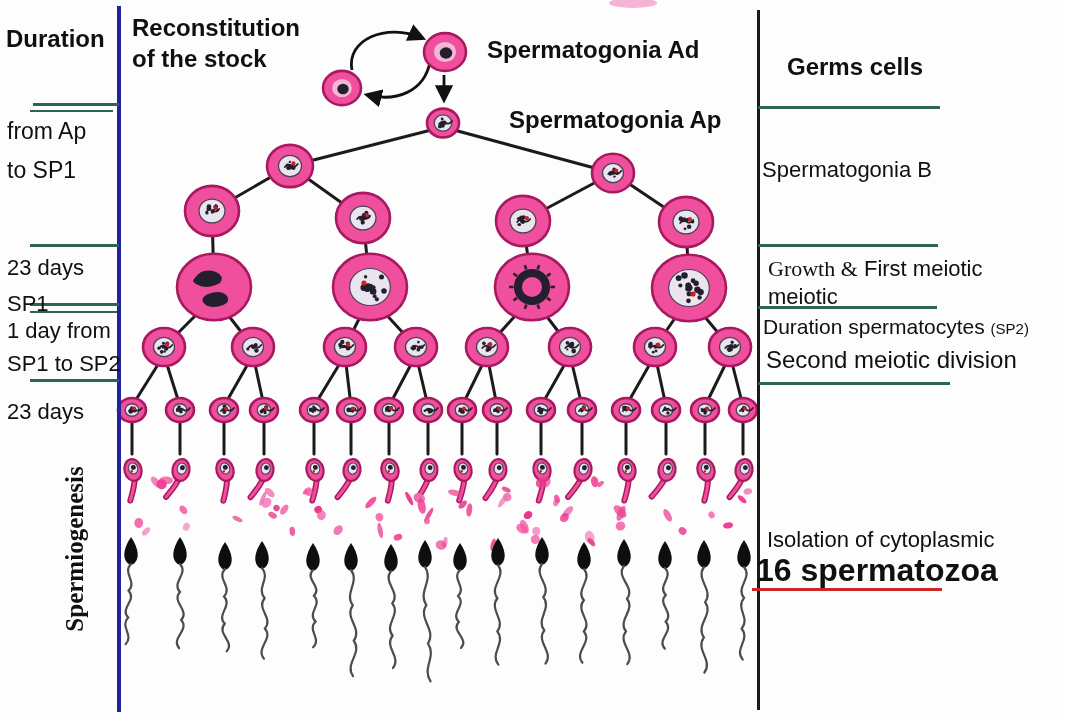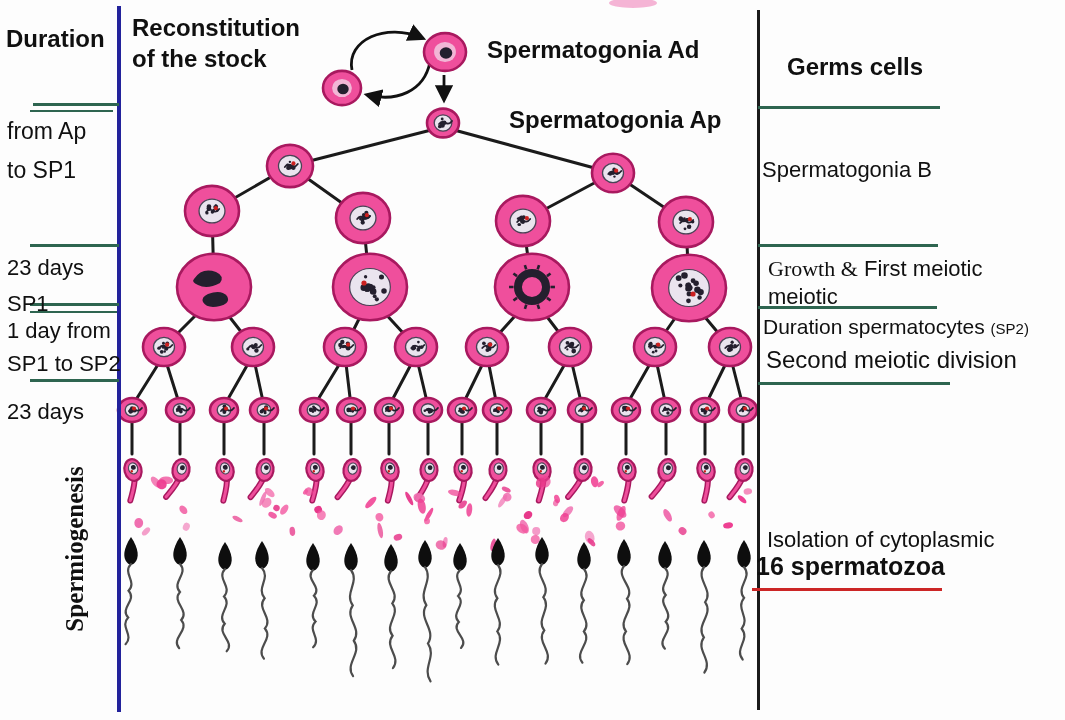--- a/index.html
+++ b/index.html
@@ -46,21 +46,21 @@
   .g-primary{left:765px;top:209px;}
   .g-growth{left:768px;top:255px;}
   .g-growth .serif{font-family:"Liberation Serif",serif;}
   .g-division{left:768px;top:283px;}
   .g-secondary{left:763px;top:313px;font-size:21px;}
   .paren{font-size:18px;}
   .paren2{font-size:15px;}
   .g-secmei{left:766px;top:346px;font-size:24px;}
   .g-spermatids{left:766px;top:392px;font-family:"Liberation Serif",serif;font-weight:bold;font-size:24px;}
   .g-isolation{left:767px;top:476px;line-height:31px;margin-top:48px;}
-  .g-spermatozoa{left:756px;top:552px;font-weight:bold;font-size:25px;}
+  .g-spermatozoa{left:756px;top:552px;font-weight:bold;font-size:32px;}
 </style>
 </head>
 <body>
 
 <div class="canvas">
 
   <svg class="layer" id="cells-svg" viewBox="0 0 1065 720" aria-hidden="true">
     <defs>
       <marker id="arrh" viewBox="0 0 10 10" refX="7.5" refY="5" markerWidth="6.5" markerHeight="6.5" orient="auto">
         <path d="M0,0 L10,5 L0,10 Z" fill="#111"></path>

